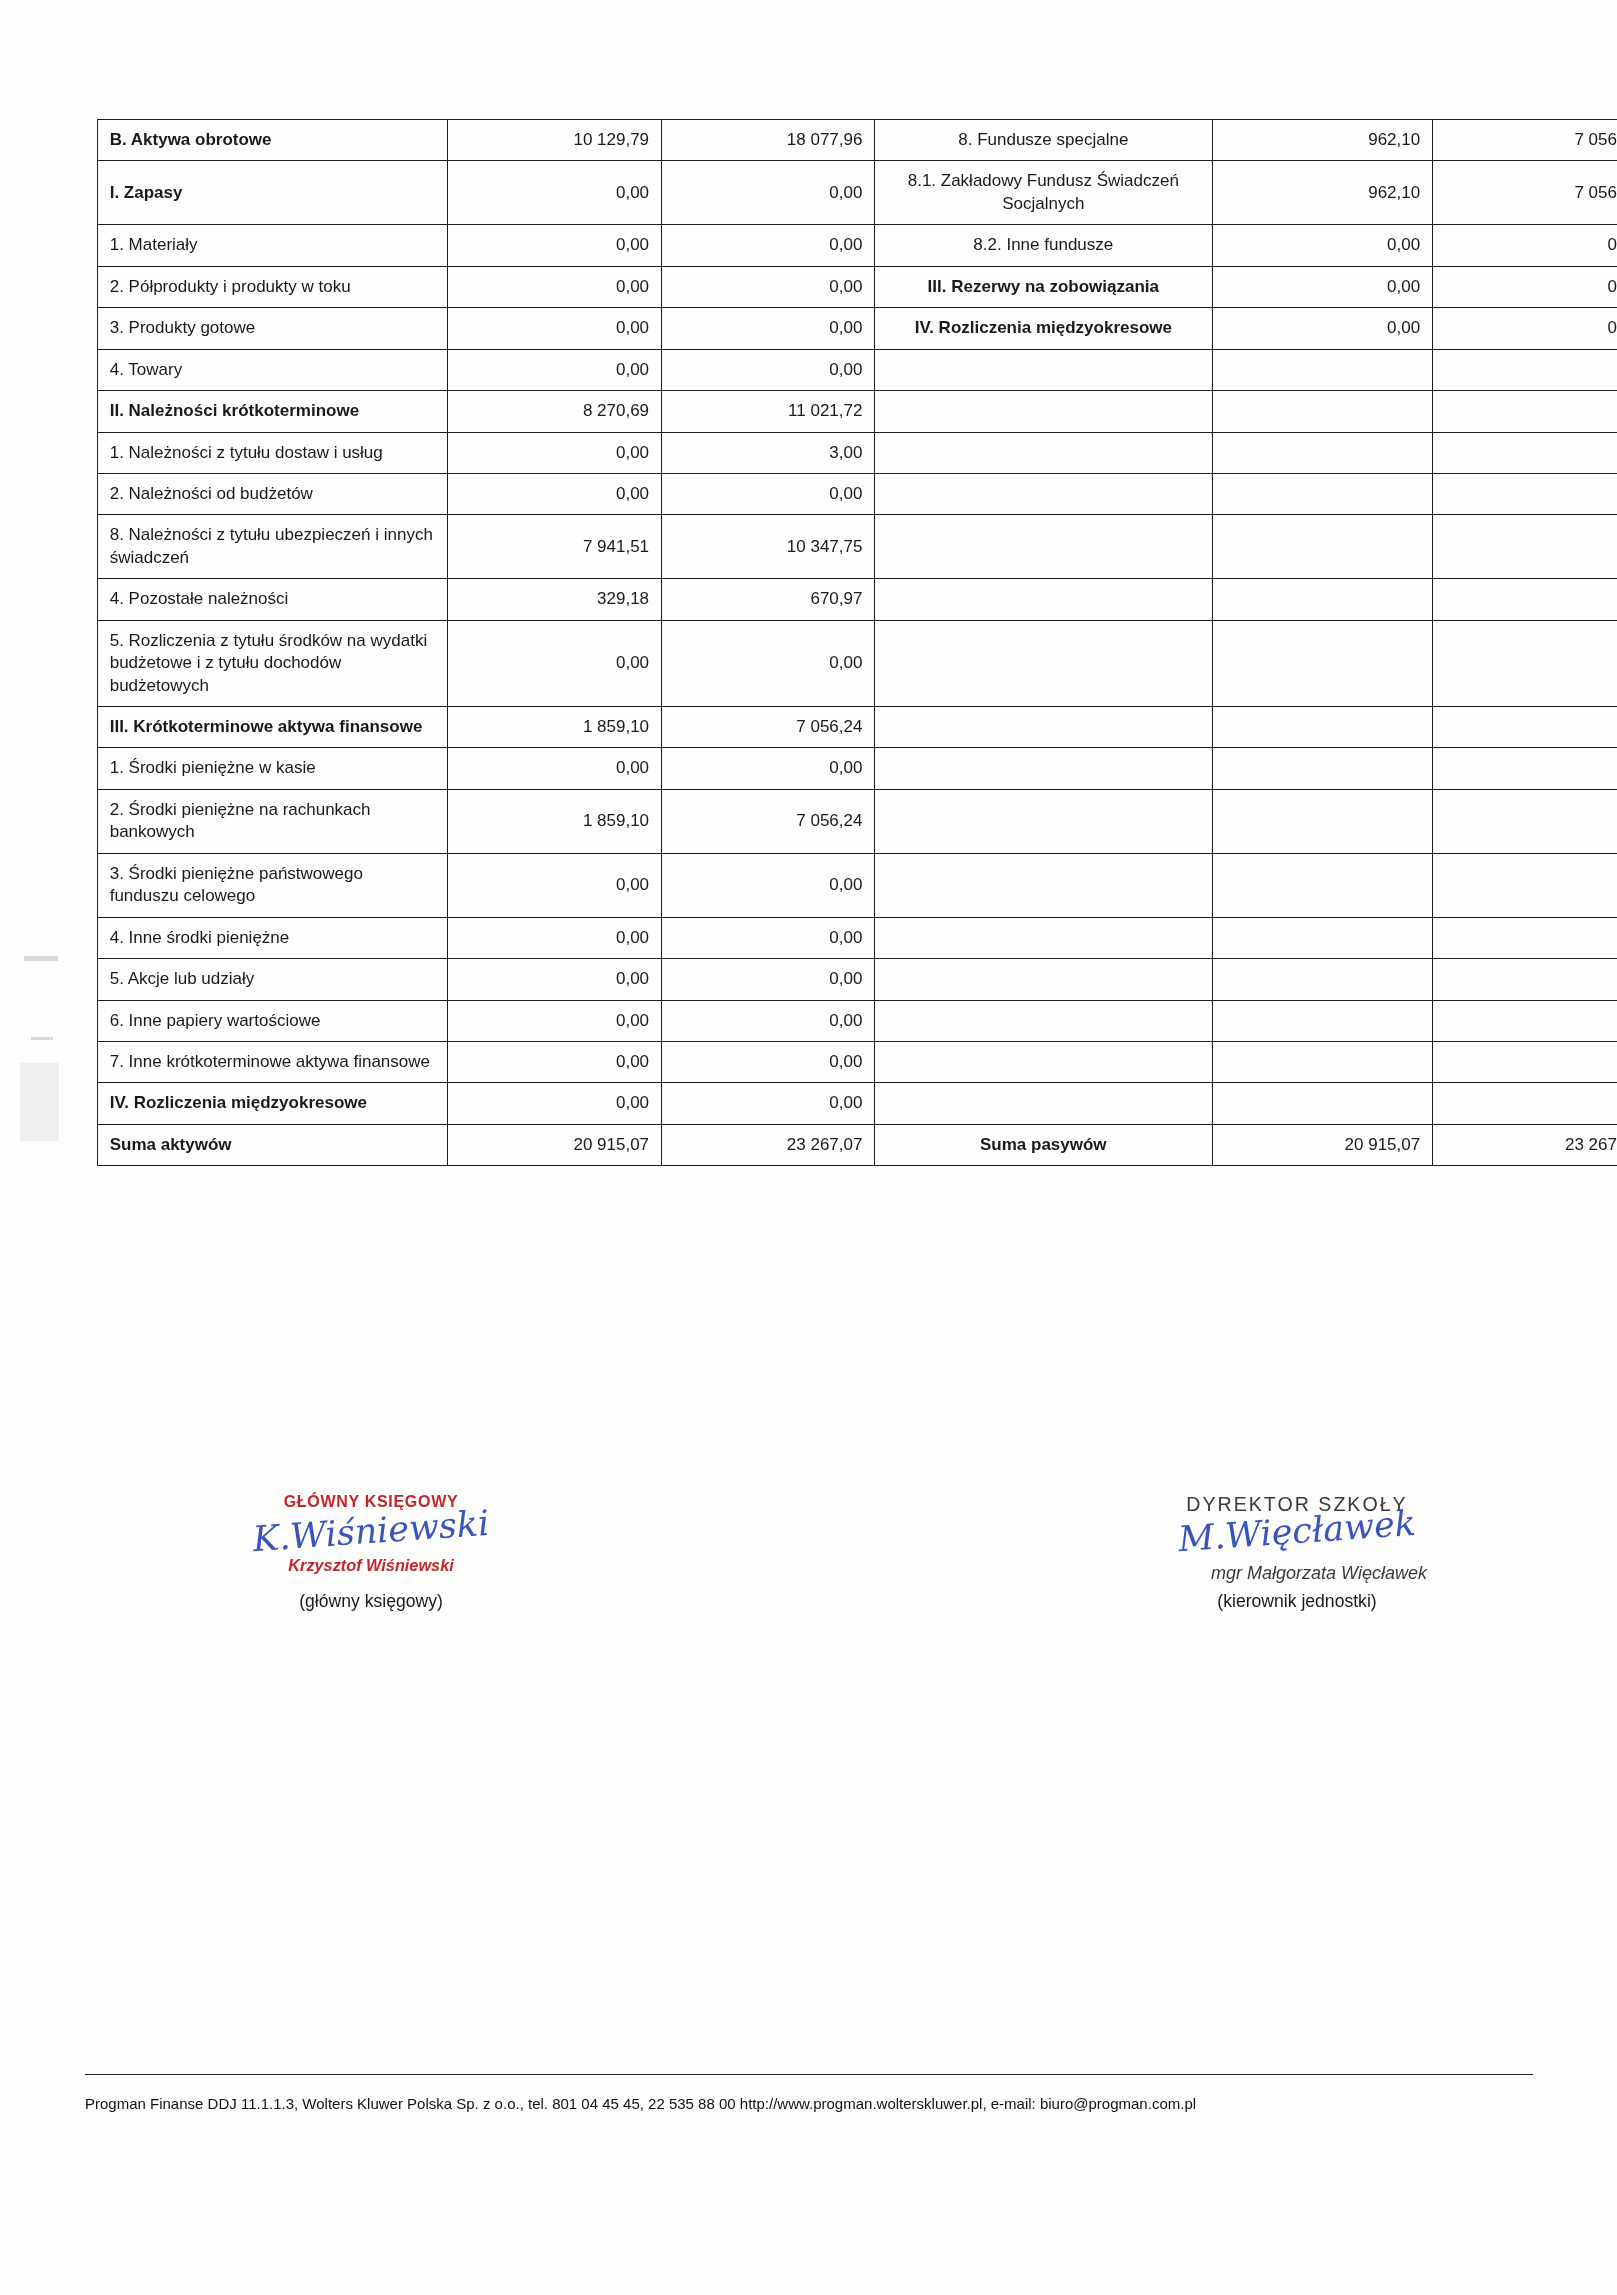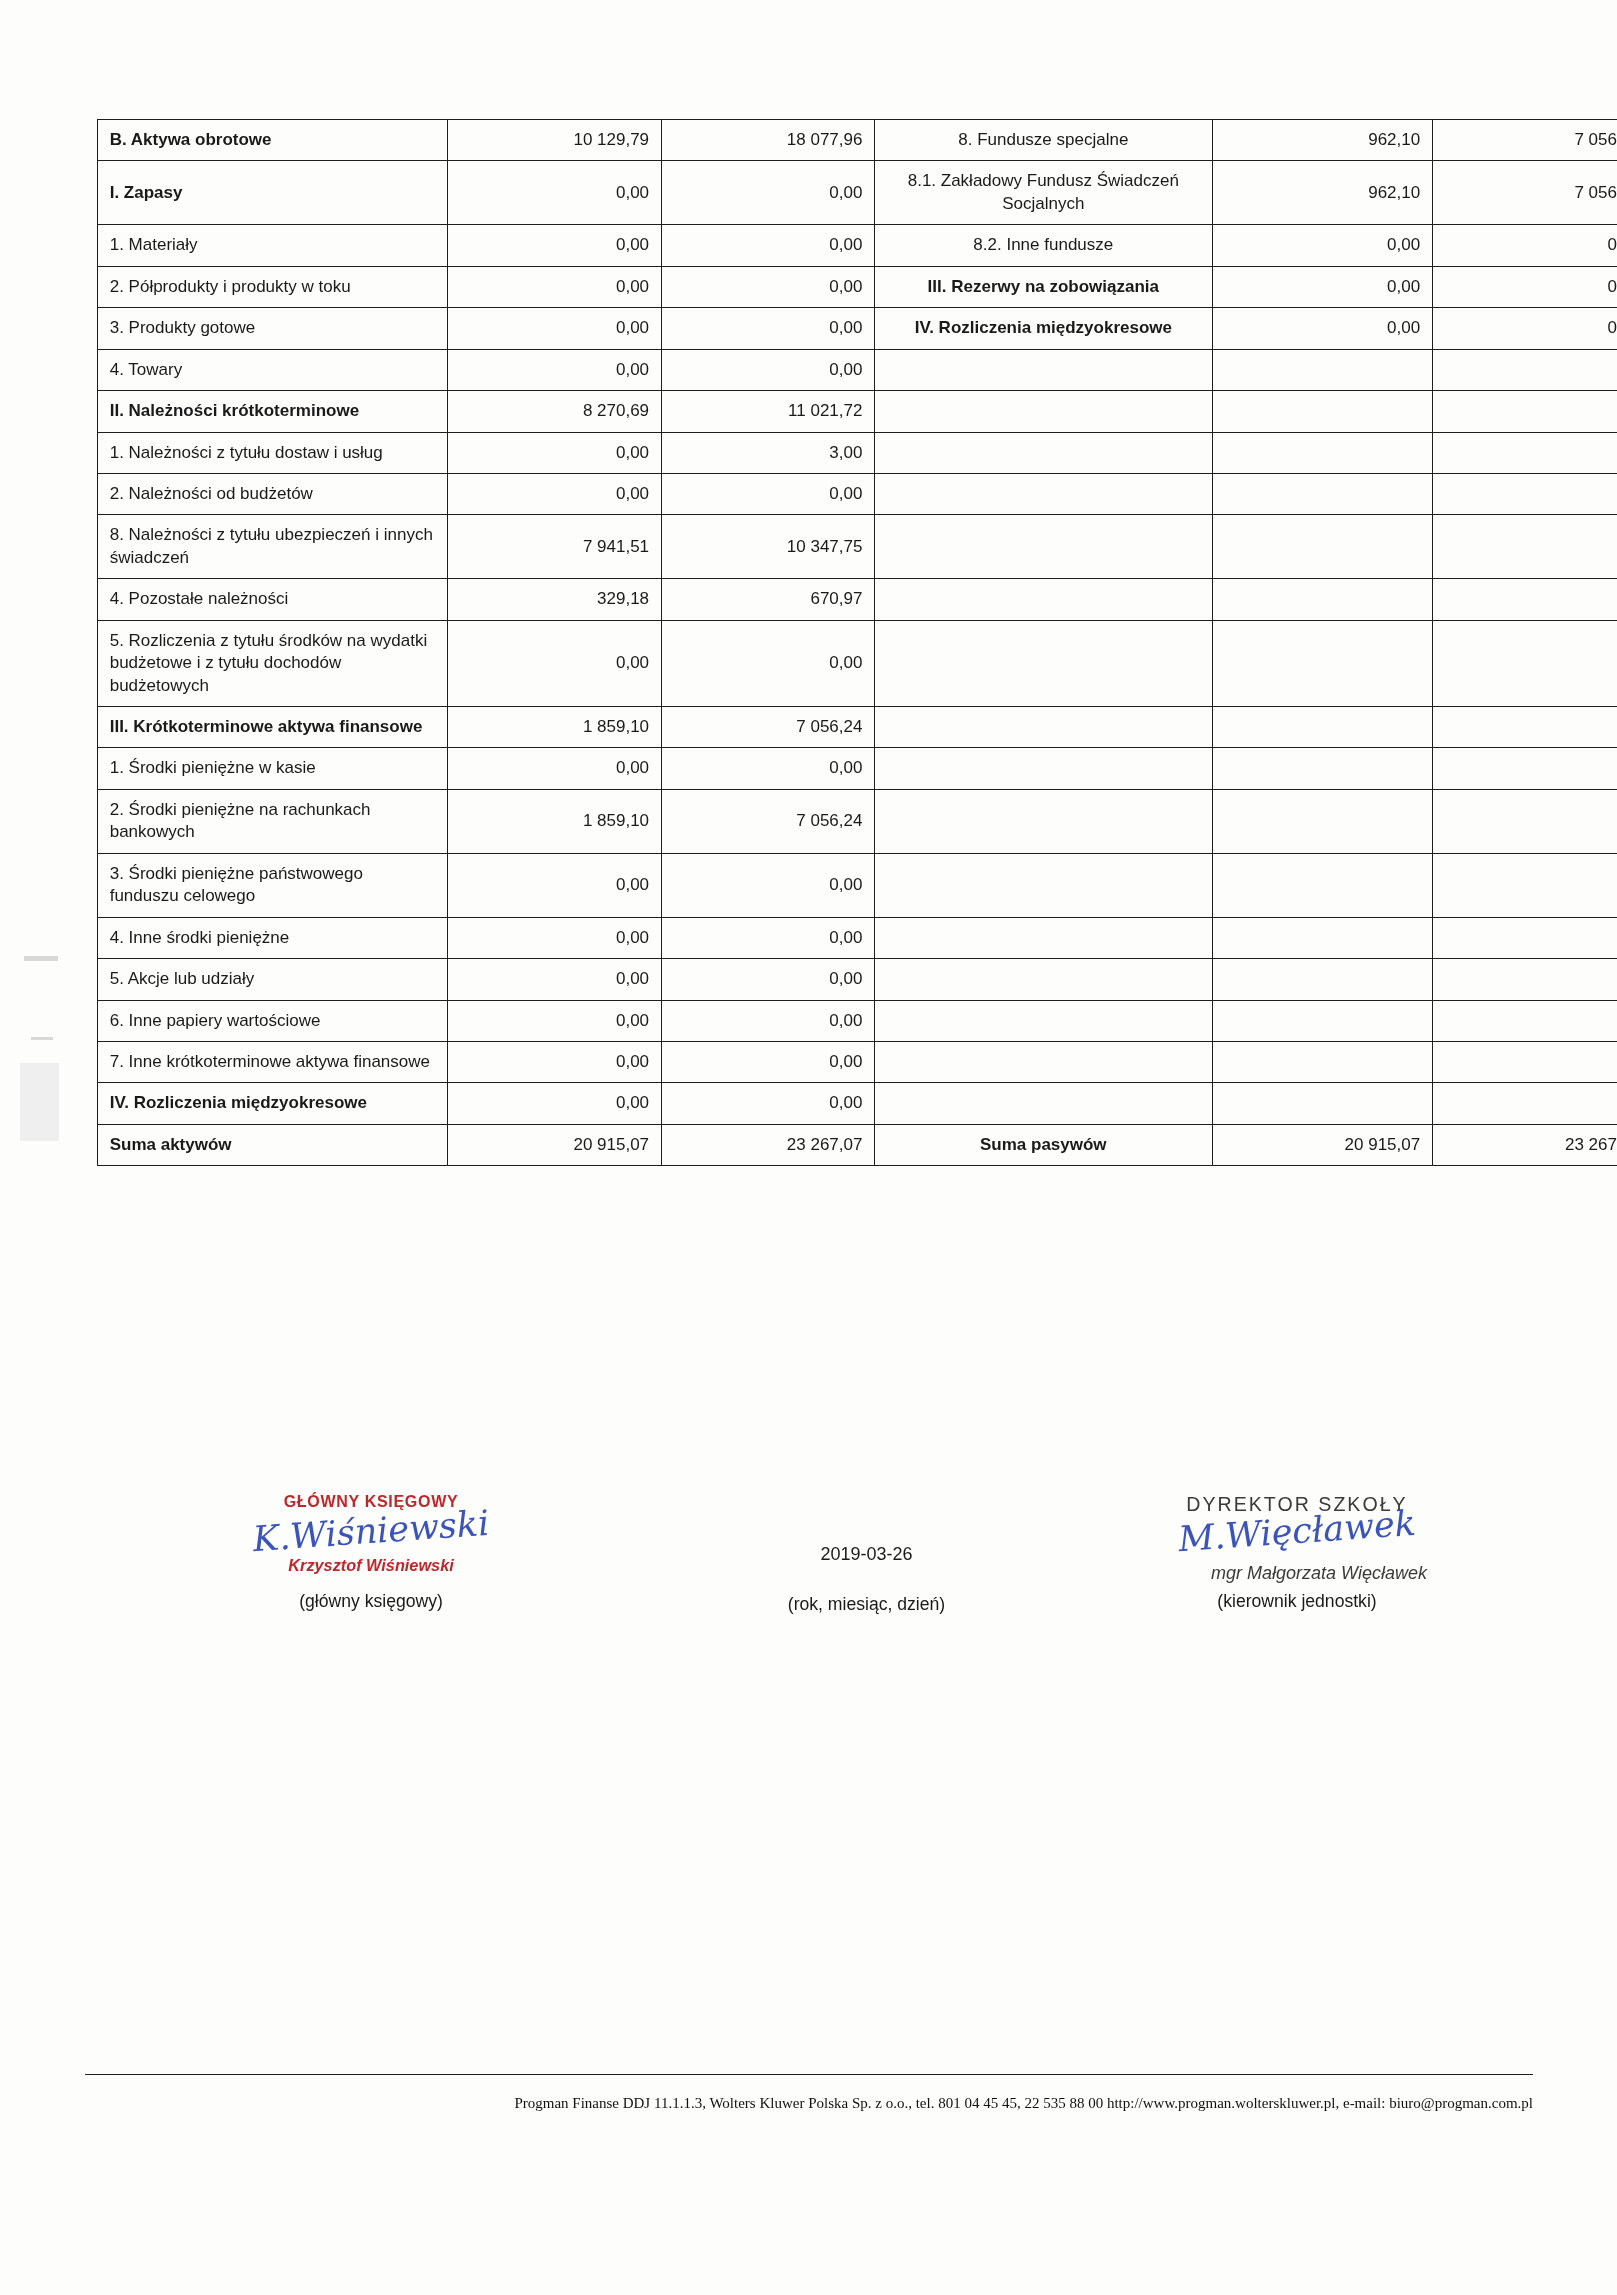--- a/index.html
+++ b/index.html
@@ -141,24 +141,24 @@
     left: 85px;
     top: 2074px;
     width: 1448px;
     border-top: 1.3px solid #222;
   }
   .footer-text {
     position: absolute;
     left: 85px;
     top: 2095px;
     width: 1448px;
-    text-align: right;
+    text-align: left;
     font-size: 15px;
     color: #111;
-    font-family: Liberation Serif, serif;
+    font-family: Liberation Sans, sans-serif;
   }
 
   
   .scan-mark {
     position: absolute;
     background: #d8d8d8;
   }
 </style>
 </head>
 <body>
@@ -354,24 +354,20 @@
 
     <div class="sig-col sig-left">
       <div class="stamp">
         <div class="stamp-title">GŁÓWNY KSIĘGOWY</div>
         <div class="hand" style="color:#2b46b5;">K.Wiśniewski</div>
         <div class="stamp-name">Krzysztof Wiśniewski</div>
       </div>
       <div class="sig-caption">(główny księgowy)</div>
     </div>
 
-    <div class="sig-col sig-mid">
-      <div class="sig-date">2019-03-26</div>
-      <div class="sig-caption">(rok, miesiąc, dzień)</div>
-    </div>
 
     <div class="sig-col sig-right">
       <div class="stamp">
         <div class="dir-title">DYREKTOR SZKOŁY</div>
         <div class="hand">M.Więcławek</div>
         <div class="dir-name">mgr Małgorzata Więcławek</div>
       </div>
       <div class="sig-caption">(kierownik jednostki)</div>
     </div>
 

